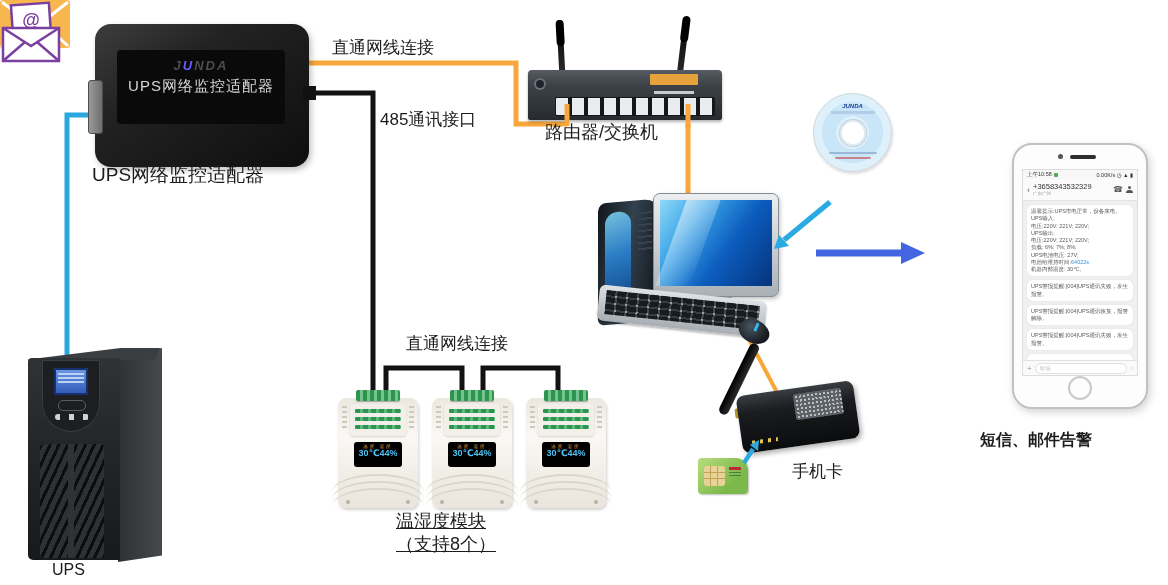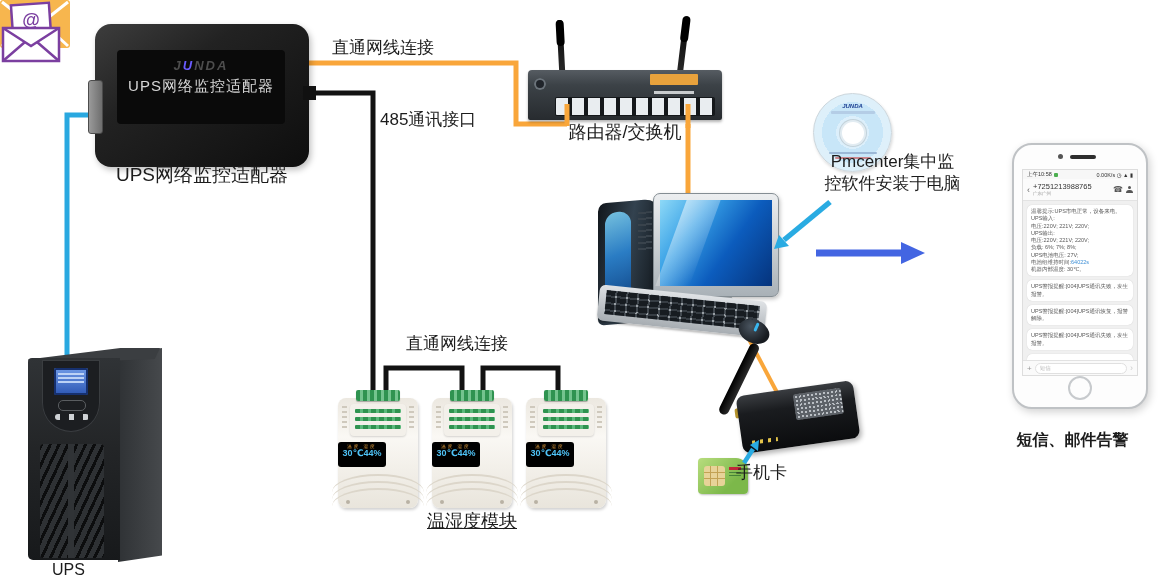--- a/index.html
+++ b/index.html
@@ -2,21 +2,21 @@
 <html><head>
 <meta charset="utf-8">
 <style>
   html,body{margin:0;padding:0;background:#fff;}
   .canvas{position:relative;width:1168px;height:585px;background:#fff;overflow:hidden;
           font-family:"Liberation Sans","DejaVu Sans",sans-serif;}
   svg.layer{position:absolute;left:0;top:0;}
   #wires{z-index:1;} #overlay{z-index:6;}
   .dev{position:absolute;z-index:3;}
   .lbl{position:absolute;z-index:7;color:#1c1c1c;font-size:17px;line-height:1.3;}
-  .center{text-align:center;}
+  .center{}
   
   .adapter{left:95px;top:24px;width:214px;height:143px;border-radius:16px;
     background:linear-gradient(145deg,#3d3d3d 0%,#222 35%,#0e0e0e 100%);
     box-shadow:2px 3px 6px rgba(0,0,0,.25);}
   .adapter .face{position:absolute;left:22px;top:26px;width:168px;height:74px;background:#0a0a0a;
     border-radius:4px;padding-top:8px;box-sizing:border-box;text-align:center;}
   .adapter .brand{font-size:13px;font-weight:bold;font-style:italic;letter-spacing:2px;color:#4d4d4d;}
   .adapter .brand .o{color:#6a5cff;}
   .adapter .devtxt{margin-top:4px;color:#d6d6d6;font-size:15px;letter-spacing:1px;}
   .adapter .db9{position:absolute;left:-7px;top:56px;width:13px;height:52px;background:linear-gradient(90deg,#9a9a9a,#6e6e6e);
@@ -128,21 +128,21 @@
     background:linear-gradient(180deg,#ece8e0 0%,#faf8f4 35%,#e9e5dc 100%);box-shadow:1px 2px 3px rgba(0,0,0,.18);}
   .module .terminal{position:absolute;top:-8px;left:18px;width:44px;height:11px;border-radius:2px;
     background:repeating-linear-gradient(90deg,#2f9350 0 4px,#74c48e 4px 7px);box-shadow:0 1px 1px rgba(0,0,0,.3);}
   .module .panel{position:absolute;left:12px;top:6px;width:56px;height:32px;background:#f3f0ea;border-radius:4px;
     box-shadow:0 1px 2px rgba(0,0,0,.15);}
   .module .slat{position:absolute;left:5px;width:46px;height:4px;border-radius:1px;
     background:repeating-linear-gradient(90deg,#2f9350 0 5px,#5cb97d 5px 8px);}
   .module .s1{top:5px;} .module .s2{top:13px;} .module .s3{top:21px;}
   .module .holes{position:absolute;top:8px;width:5px;height:24px;background:repeating-linear-gradient(#cfc9bd 0 2px,transparent 2px 5px);}
   .module .hl{left:4px;} .module .hr{right:4px;}
-  .module .screen{position:absolute;left:0;top:44px;width:48px;height:25px;background:#000;border-radius:3px;
+  .module .screen{position:absolute;left:16px;top:44px;width:48px;height:25px;background:#000;border-radius:3px;
     text-align:center;overflow:hidden;}
   .module .sc-hd{font-size:4.5px;color:#e8a13c;letter-spacing:2px;margin-top:2px;}
   .module .sc-val{font-size:9px;font-weight:bold;color:#4fc3f7;line-height:1.1;}
   .module .wave{position:absolute;left:-6px;width:92px;height:16px;border-top:2px solid #dcd6ca;border-radius:50% 50% 0 0/100% 100% 0 0;}
   .module .w1{top:76px;} .module .w2{top:83px;} .module .w3{top:90px;}
   .module .screw{position:absolute;bottom:4px;width:4px;height:4px;border-radius:50%;background:#b9b2a4;}
   .module .scl{left:8px;} .module .scr{right:8px;}
   
   .ups{left:22px;top:346px;width:142px;height:218px;}
   .ups .side{position:absolute;left:96px;top:2px;width:44px;height:214px;background:linear-gradient(90deg,#2f3235,#46494c);
@@ -215,24 +215,20 @@
     <div class="mouse"></div>
   </div>
 
   <div class="dev cd">
     <div class="brand">JUNDA</div>
     <div class="l1"></div>
     <div class="hole"></div>
     <div class="l2"></div>
     <div class="l3"></div>
   </div>
-  <div class="lbl center" style="left:775px;top:151px;width:235px;">
-    <div>Pmcenter集中监</div>
-    <div>控软件安装于电脑</div>
-  </div>
 
   <svg class="dev env-sms layer" style="position:absolute;" width="70" height="48" viewBox="0 0 70 48">
     <rect x="0" y="0" width="70" height="48" rx="3" fill="#f7b64e"></rect>
     <path d="M2,2 L35,28 L68,2" fill="none" stroke="#fff" stroke-width="3"></path>
     <path d="M2,46 L27,23 M68,46 L43,23" fill="none" stroke="#fff" stroke-width="3"></path>
   </svg>
   <svg class="dev env-mail layer" style="position:absolute;" width="62" height="64" viewBox="0 0 62 64">
     <g stroke="#7b3fa0" fill="none" stroke-width="2.5">
       <rect x="12" y="4" width="38" height="32" fill="#fff" transform="rotate(-4 31 20)"></rect>
       <polygon points="3,28 59,28 59,61 3,61" fill="#fff"></polygon>
@@ -246,21 +242,21 @@
     <div class="cam"></div>
     <div class="spk"></div>
     <div class="screen">
       <div class="status">
         <span><span>上午10:58</span><span class="dot"></span></span>
         <span>0.00K/s ◷ ▲ ▮</span>
       </div>
       <div class="chat-hd">
         <span class="back">‹</span>
         <span>
-          <div class="num">+7251213988765</div>
+          <div class="num">+3658343532329</div>
           <div class="loc">广东广州</div>
         </span>
         <span class="hspace"></span>
         <span class="call">☎</span>
         <span class="person"></span>
       </div>
       <div class="msgs">
         <div class="bubble"><span>温馨提示:UPS市电正常，设备来电。
 UPS输入:
 电压:220V; 221V; 220V;
@@ -292,21 +288,21 @@
       <div class="qr"></div>
       <div class="leds"></div>
     </div>
   </div>
 
   <div class="dev sim">
     <div class="chip"></div>
     <div class="mark"></div>
     <div class="mark2"></div>
   </div>
-  <div class="lbl" style="left:736px;top:462px;">手机卡</div>
+  <div class="lbl" style="left:792px;top:462px;font-family:Liberation Mono, monospace;">手机卡</div>
 
   <div class="module" style="left:338px;">
     <div class="terminal"></div>
     <div class="panel">
         <div class="slat s1"></div>
         <div class="slat s2"></div>
         <div class="slat s3"></div>
       </div>
     <div class="holes hl"></div>
       <div class="holes hr"></div>
@@ -354,20 +350,21 @@
     </div>
     <div class="wave w1"></div>
       <div class="wave w2"></div>
       <div class="wave w3"></div>
     <div class="screw scl"></div>
       <div class="screw scr"></div>
   </div>
   <div class="lbl" style="left:406px;top:333px;">直通网线连接</div>
   <div class="lbl center" style="left:396px;top:510px;width:152px;font-size:18px;text-decoration:underline;">
     <div>温湿度模块</div>
+    <div>（支持8个）</div>
   </div>
 
   <div class="dev ups">
     <div class="side"></div>
     <div class="top"></div>
     <div class="front">
       <div class="cpanel">
         <div class="lcd"></div>
         <div class="btnbar"></div>
         <div class="dots"></div>

